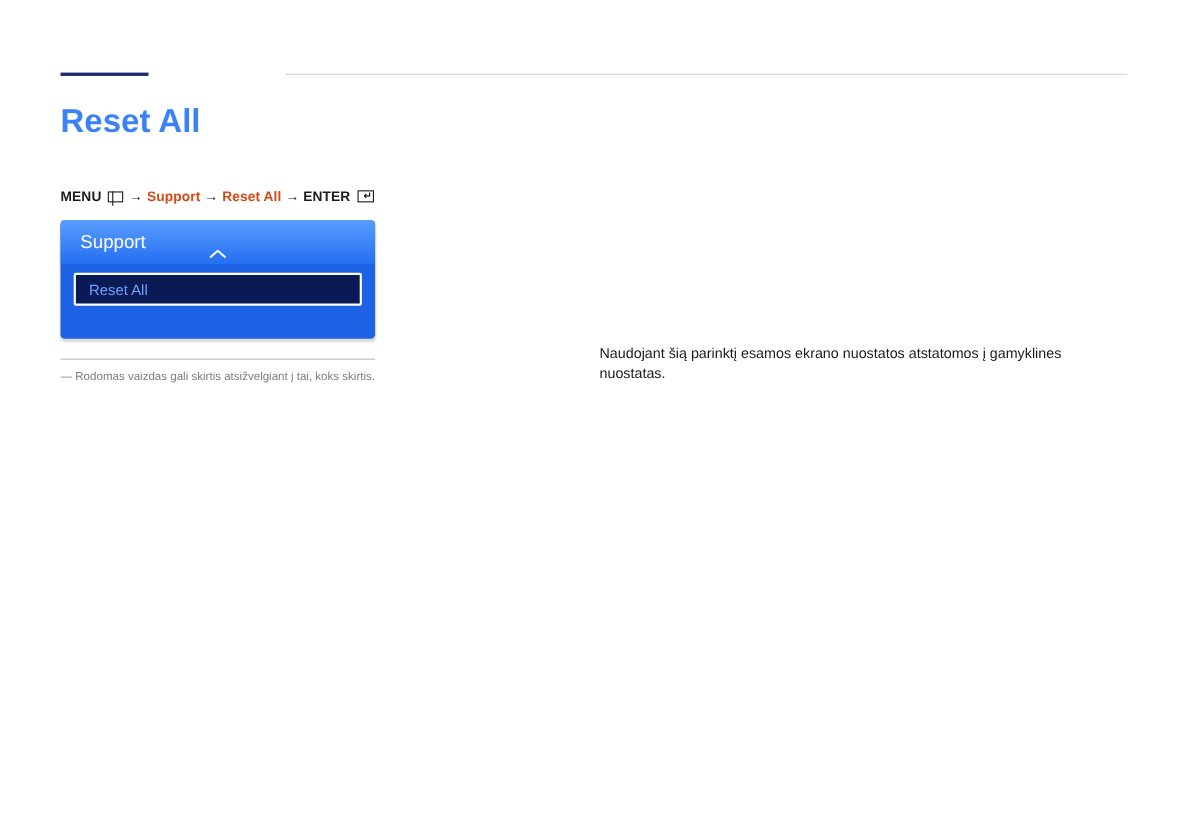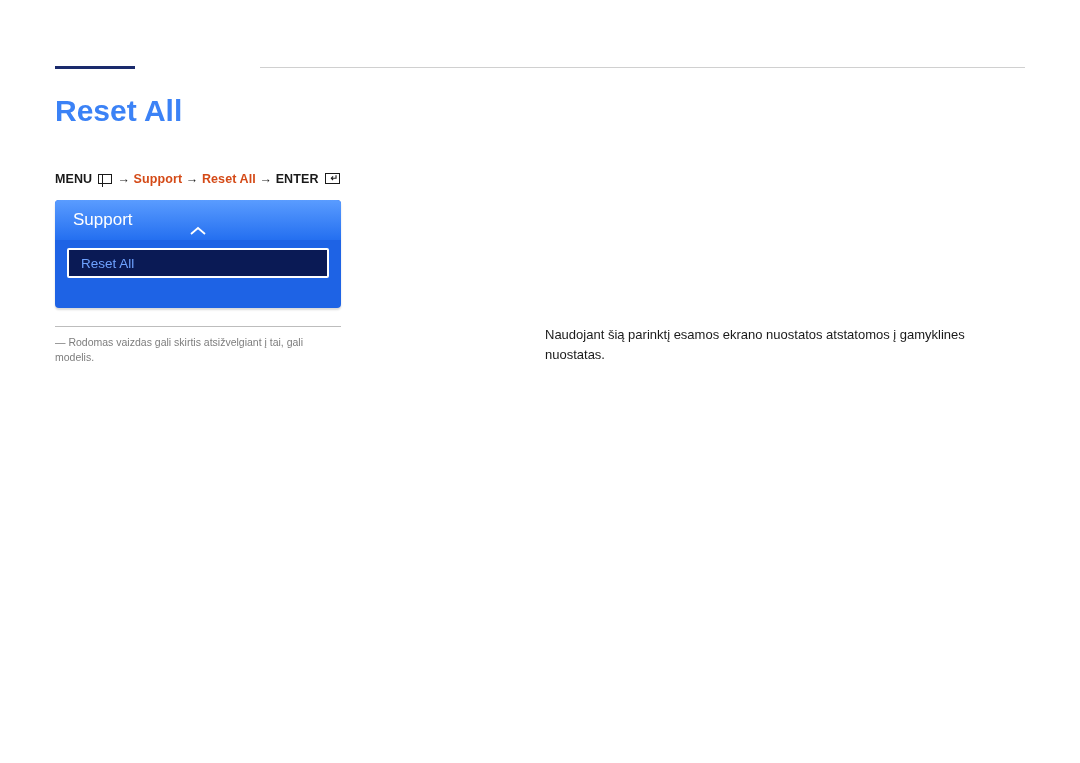--- a/index.html
+++ b/index.html
@@ -184,21 +184,21 @@
         <svg width="18" height="10" viewBox="0 0 18 10">
           <path d="M2 8 L9 2 L16 8" stroke="#ffffff" stroke-width="1.8" fill="none"></path>
         </svg>
       </div>
       <div class="menu-item">
         <span>Reset All</span>
       </div>
     </div>
 
     <hr class="left-hr">
-    <div class="footnote">Rodomas vaizdas gali skirtis atsižvelgiant į tai, gali modelis.</div>
+    <div class="footnote">Rodomas vaizdas gali skirtis atsižvelgiant į tai, koks skirtis.</div>
 
   </div>
 
   <div class="right-col">
     <p class="desc-text">Naudojant šią parinktį esamos ekrano nuostatos atstatomos į gamyklines nuostatas.</p>
   </div>
 
 </div>
 
 </body></html>

